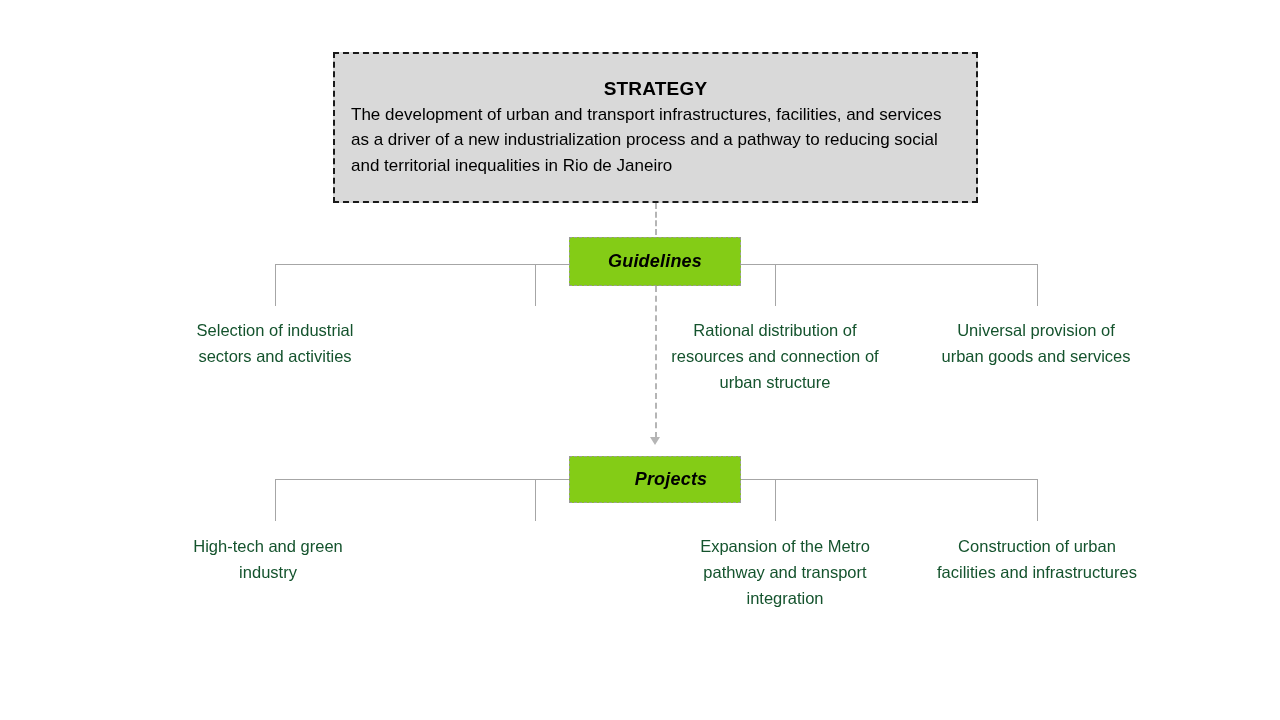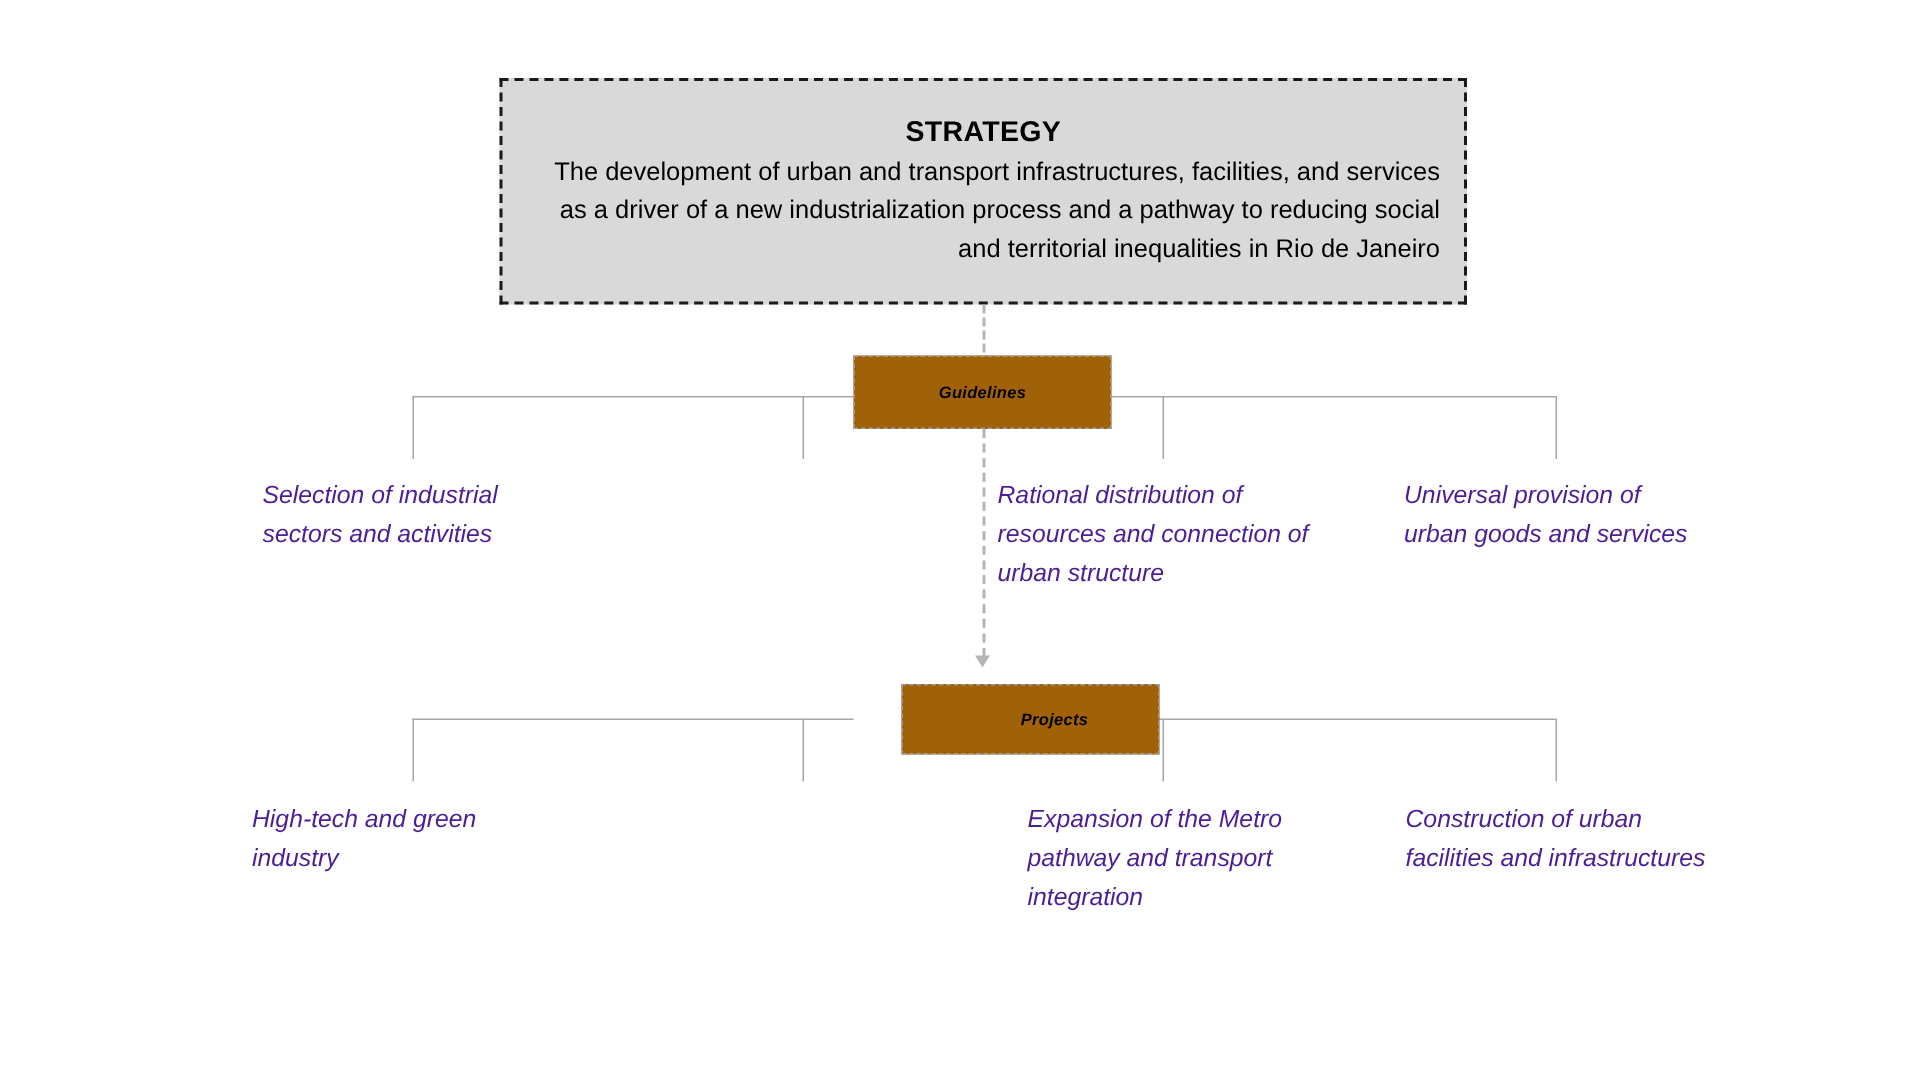--- a/index.html
+++ b/index.html
@@ -39,47 +39,47 @@
   .strategy-title {
     font-size: 19px;
     font-weight: bold;
     line-height: 1.35;
     text-align: center;
     letter-spacing: 0.2px;
   }
   .strategy-body {
     font-size: 17px;
     line-height: 1.52;
-    text-align: right;
+    text-align: left;
     max-width: 615px;
   }
 
   
   .level-box {
     position: absolute;
     width: 172px;
     box-sizing: border-box;
-    background: #a16207;
+    background: #84cc16;
     border: 1px dashed #9a9a9a;
     display: flex;
     align-items: center;
     justify-content: center;
     font-style: italic;
     font-weight: bold;
-    font-size: 11px;
+    font-size: 18px;
     letter-spacing: 0.2px;
     z-index: 3;
   }
   .guidelines-box {
     left: 569px;
     top: 237px;
     height: 49px;
   }
   .projects-box {
-    left: 601px;
+    left: 569px;
     top: 456px;
     height: 47px;
     padding-left: 32px;
   }
 
   
   .h-line {
     position: absolute;
     height: 0;
     border-top: 1px solid #a6a6a6;
@@ -103,25 +103,24 @@
     height: 0;
     border-left: 5px solid transparent;
     border-right: 5px solid transparent;
     border-top: 8px solid #b5b5b5;
     z-index: 2;
   }
 
   
   .leaf-label {
     position: absolute;
-    font-style: italic;
     font-size: 16.5px;
     line-height: 1.58;
-    text-align: left;
-    color: #4c1d95;
+    text-align: center;
+    color: #14532d;
   }
 </style>
 </head>
 <body>
 
 <div id="canvas">
 
   <div class="strategy-box">
     <div class="strategy-title">STRATEGY</div>
     <div class="strategy-body">The development of urban and transport infrastructures, facilities, and services as a driver of a new industrialization process and a pathway to reducing social and territorial inequalities in Rio de Janeiro</div>

